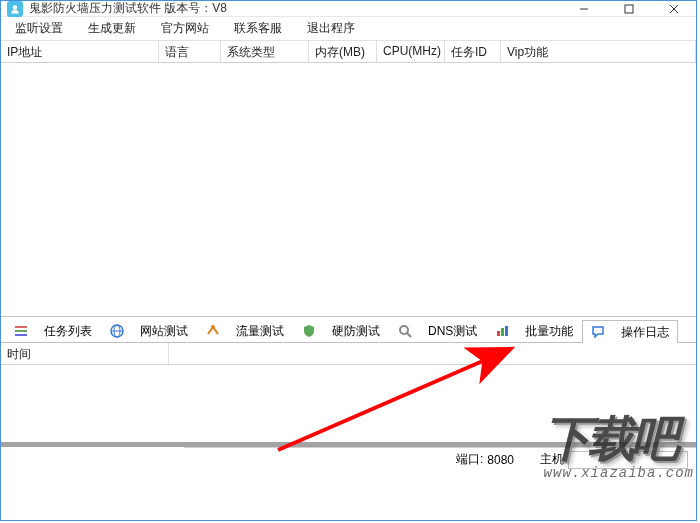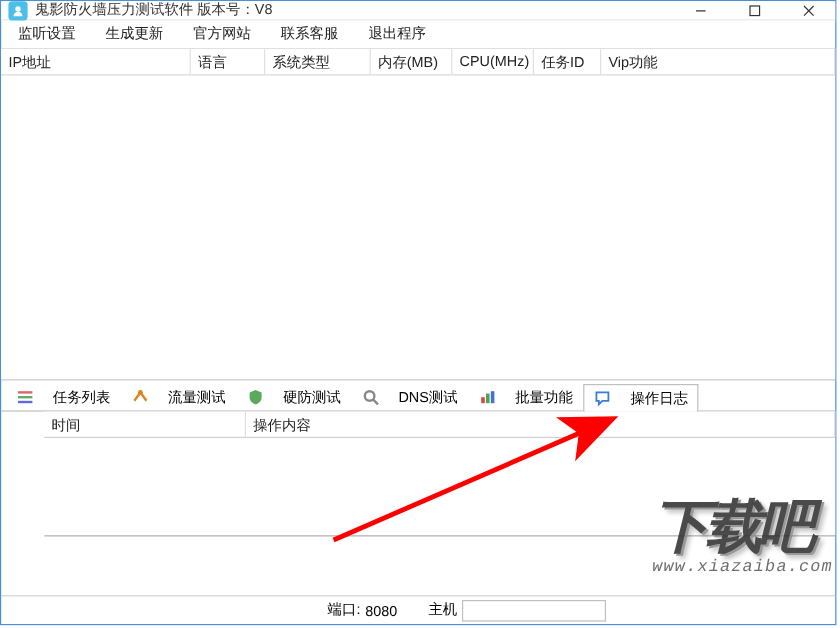--- a/index.html
+++ b/index.html
@@ -15,23 +15,23 @@
 .menubar { height: 24px; display: flex; align-items: center; padding: 0 4px; border-bottom: 1px solid #e0e0e0; gap: 5px; }
 .menu-item { padding: 3px 10px; cursor: pointer; font-size: 12px; color: #222; }
 .upper-grid { flex: 0 0 276px; border-bottom: 1px solid #c0c0c0; display: flex; flex-direction: column; }
 .grid-header { height: 22px; display: flex; border-bottom: 1px solid #d0d0d0; background: #fff; }
 .grid-header .col { border-right: 1px solid #e0e0e0; padding: 3px 6px; font-size: 12px; color: #222; white-space: nowrap; overflow: hidden; }
 .grid-body { flex: 1; background: #fff; }
 .tabs-row { height: 26px; display: flex; align-items: stretch; padding: 2px 4px 0 4px; border-bottom: 1px solid #c0c0c0; gap: 0; }
 .tab { display: flex; align-items: center; padding: 0 8px; border: 1px solid transparent; border-bottom: none; cursor: pointer; gap: 16px; font-size: 12px; white-space: nowrap; }
 .tab.active { border-color: #c0c0c0; background: #fff; position: relative; top: 1px; }
 .tab .ticon { width: 14px; height: 14px; display: inline-flex; align-items: center; justify-content: center; }
-.lower-grid { flex: 0 0 104px; border-bottom: 1px solid #a3a3a3; display: flex; flex-direction: column; margin-left: 36px; }
+.lower-grid { flex: 0 0 104px; border-bottom: 5px solid #a3a3a3; display: flex; flex-direction: column; }
 .lower-grid .grid-body2 { flex: 1; background: #fff; }
-.footer { flex: 1; display: flex; flex-direction: column; }
+.footer { flex: 1; display: flex; flex-direction: row; }
 .footer-spacer { flex: 1; }
 .statusbar { height: 24px; border-top: 1px solid #d0d0d0; display: flex; align-items: center; padding: 0 8px; gap: 4px; font-size: 12px; }
 .statusbar .sb-item { white-space: nowrap; }
 .statusbar .sb-field { border: 1px solid #c0c0c0; background: #fff; height: 18px; width: 120px; padding: 0 4px; cursor: default; }
 .watermark { position: absolute; right: 6px; bottom: 42px; pointer-events: none; opacity: 0.85; font-family: Liberation Mono, monospace; }
 .watermark .big { font-size: 48px; font-weight: 900; font-style: italic; color: #2b2b2b; text-shadow: 2px 2px 0 #888, 4px 4px 4px rgba(0,0,0,0.3); letter-spacing: -4px; }
 .watermark .small { font-size: 14px; color: #555; font-style: italic; letter-spacing: 1px; margin-top: -6px; text-align: right; }
 .red-arrow { position: absolute; pointer-events: none; }
 </style>
 </head>
@@ -95,20 +95,30 @@
             <rect x="1" y="2" width="12" height="2" fill="#d66"></rect>
             <rect x="1" y="6" width="12" height="2" fill="#6a6"></rect>
             <rect x="1" y="10" width="12" height="2" fill="#66d"></rect>
           </svg>
         </span>
       <span>任务列表</span>
     </div>
     <div class="tab">
       <span class="ticon">
           <svg viewBox="0 0 14 14">
+            <circle cx="7" cy="7" r="6" fill="none" stroke="#3a7ad9" stroke-width="1.5"></circle>
+            <ellipse cx="7" cy="7" rx="3" ry="6" fill="none" stroke="#3a7ad9" stroke-width="1"></ellipse>
+            <line x1="1" y1="7" x2="13" y2="7" stroke="#3a7ad9" stroke-width="1"></line>
+          </svg>
+        </span>
+      <span>网站测试</span>
+    </div>
+    <div class="tab">
+      <span class="ticon">
+          <svg viewBox="0 0 14 14">
             <path d="M2 10L7 3l5 7" fill="none" stroke="#e0801e" stroke-width="2"></path>
             <circle cx="7" cy="3" r="2" fill="#e0801e"></circle>
           </svg>
         </span>
       <span>流量测试</span>
     </div>
     <div class="tab">
       <span class="ticon">
           <svg viewBox="0 0 14 14">
             <path d="M7 1l5 2v4c0 3-2 5-5 6-3-1-5-3-5-6V3l5-2z" fill="#5ca85c"></path>
@@ -141,21 +151,20 @@
             <path d="M2 2h10v7H7l-3 3V9H2z" fill="none" stroke="#3a7ad9" stroke-width="1.5"></path>
           </svg>
         </span>
       <span>操作日志</span>
     </div>
   </div>
 
   <div class="lower-grid">
     <div class="grid-header">
       <div class="col" style="width:168px">时间</div>
-      <div class="col" style="flex:1">操作内容</div>
     </div>
     <div class="grid-body2"></div>
   </div>
 
   <div class="footer">
     <div class="footer-spacer"></div>
     <div class="statusbar">
       <div style="flex:0 0 260px"></div>
       <span class="sb-item">端口:</span>
       <span class="sb-item">8080</span>

